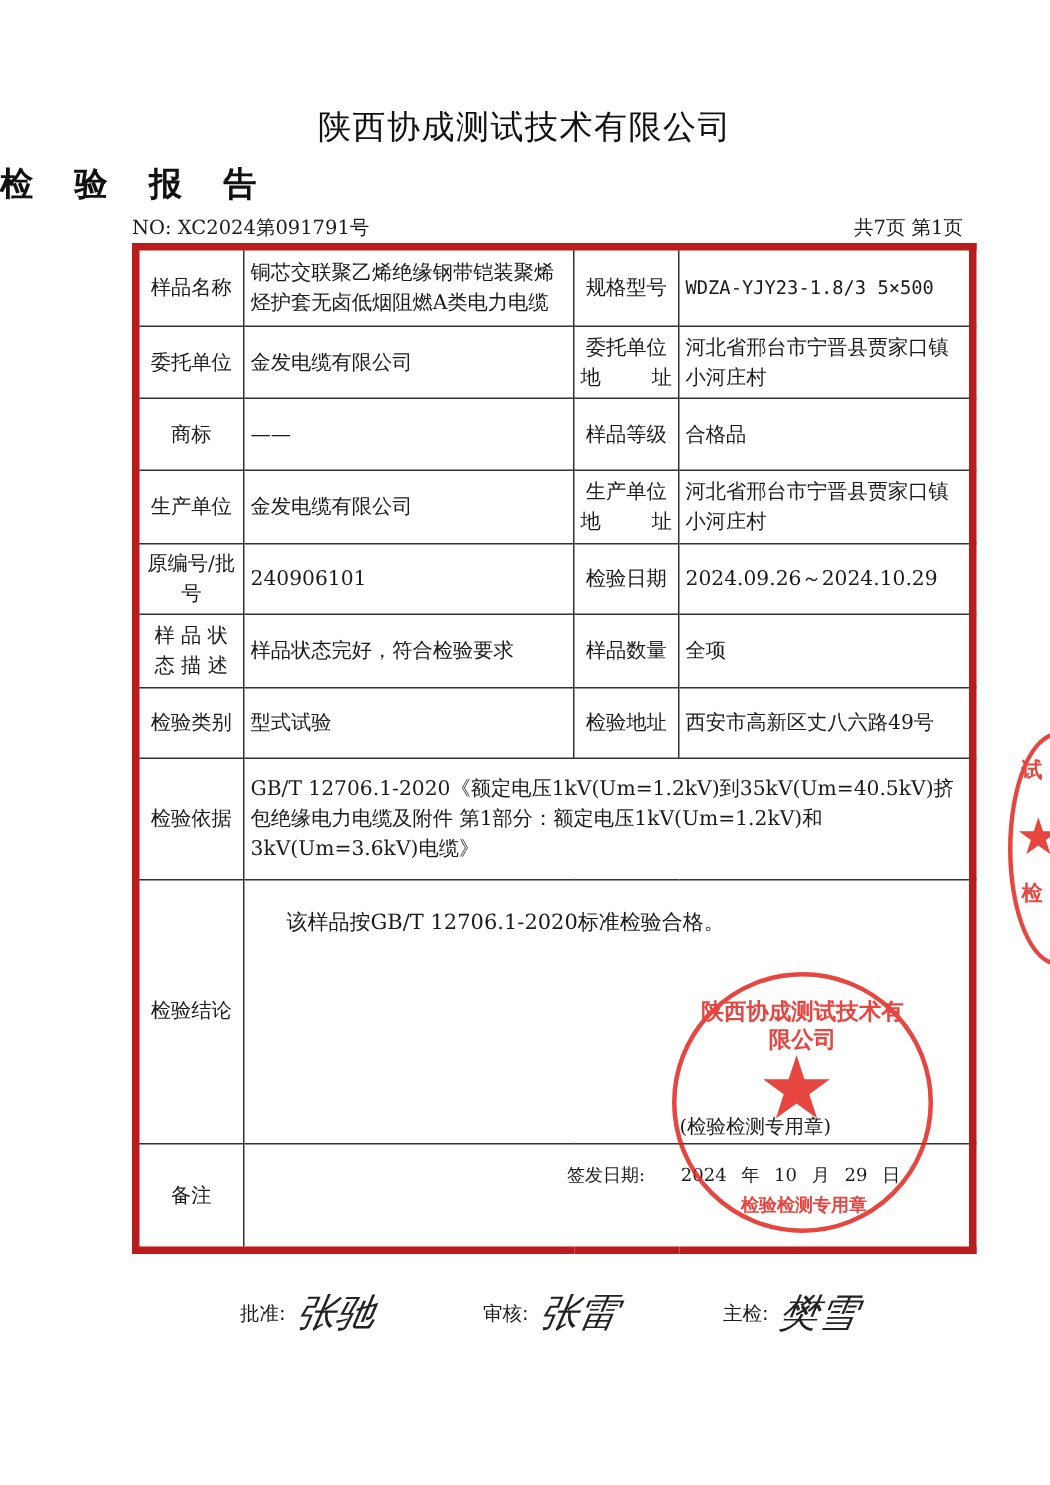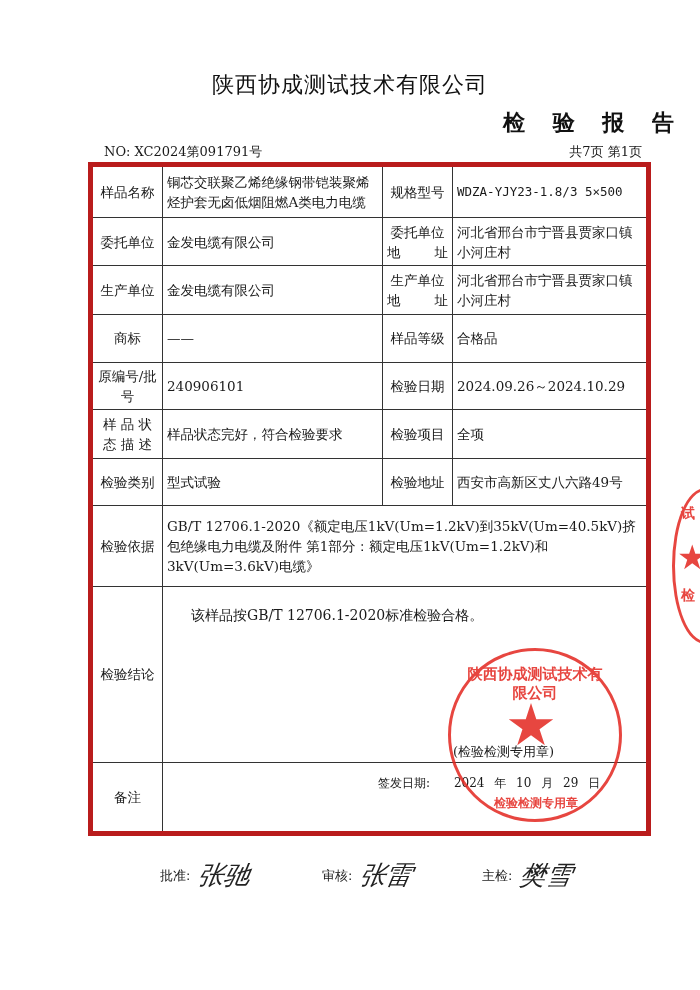--- a/index.html
+++ b/index.html
@@ -6,24 +6,24 @@
   body {
     width: 700px; height: 990px; background: #ffffff; position: relative; overflow: hidden;
     font-family: "DejaVu Serif", "Liberation Serif", serif; color: #1a1a1a;
   }
   .company {
     position: absolute; top: 70px; left: 0; width: 700px; text-align: center;
     font-family: "DejaVu Sans", "Liberation Sans", sans-serif;
     font-size: 22px; letter-spacing: 1px; color: #111;
   }
   .title {
-    position: absolute; top: 108px; left: 0; width: 684px; text-align: right;
+    position: absolute; top: 108px; left: 0; width: 684px; text-align: left;
     font-family: "DejaVu Sans", sans-serif; font-size: 22px; letter-spacing: 10px; font-weight: bold; color: #111;
   }
-  .report-no { position: absolute; top: 143px; left: 104px; font-size: 13px; }
+  .report-no { position: absolute; top: 143px; left: 88px; font-size: 13px; }
   .page-info { position: absolute; top: 143px; right: 58px; font-size: 13px; }
   table.rep {
     position: absolute; top: 162px; left: 88px; width: 558px; height: 674px;
     border-collapse: collapse; border: 5px solid #b91c1c; table-layout: fixed;
   }
   table.rep td {
     border: 1px solid #333; font-size: 13.5px; padding: 2px 4px; vertical-align: middle; line-height: 20px;
   }
   td.lbl { text-align: center; padding: 2px 2px; }
   td.lbl-r { text-align: center; padding: 2px 2px; margin-left: 45px; }
@@ -81,51 +81,51 @@
     <td>金发电缆有限公司</td>
     <td class="lbl-r">
       <div>委托单位</div>
       <div class="spread">
             <span>地</span>
             <span>址</span>
           </div>
     </td>
     <td>河北省邢台市宁晋县贾家口镇小河庄村</td>
   </tr>
+  <tr style="height:45px">
+    <td class="lbl">商标</td>
+    <td>——</td>
+    <td class="lbl-r">样品等级</td>
+    <td>合格品</td>
+  </tr>
   <tr style="height:46px">
     <td class="lbl">生产单位</td>
     <td>金发电缆有限公司</td>
     <td class="lbl-r">
       <div>生产单位</div>
       <div class="spread">
             <span>地</span>
             <span>址</span>
           </div>
     </td>
     <td>河北省邢台市宁晋县贾家口镇小河庄村</td>
-  </tr>
-  <tr style="height:45px">
-    <td class="lbl">商标</td>
-    <td>——</td>
-    <td class="lbl-r">样品等级</td>
-    <td>合格品</td>
   </tr>
   <tr style="height:44px">
     <td class="lbl">原编号/批号</td>
     <td>240906101</td>
     <td class="lbl-r">检验日期</td>
     <td>2024.09.26～2024.10.29</td>
   </tr>
   <tr style="height:46px">
     <td class="lbl">
       <div>样 品 状</div>
       <div>态 描 述</div>
     </td>
     <td>样品状态完好，符合检验要求</td>
-    <td class="lbl-r">检验项目</td>
+    <td class="lbl-r">样品数量</td>
     <td>全项</td>
   </tr>
   <tr style="height:45px">
     <td class="lbl">检验类别</td>
     <td>型式试验</td>
     <td class="lbl-r">检验地址</td>
     <td>西安市高新区丈八六路49号</td>
   </tr>
   <tr style="height:76px">
     <td class="lbl">检验依据</td>

